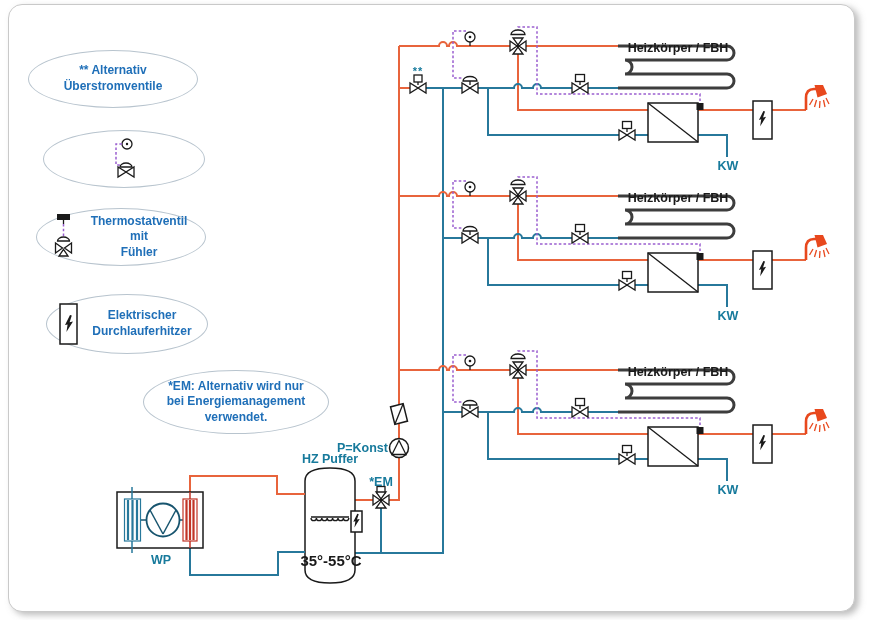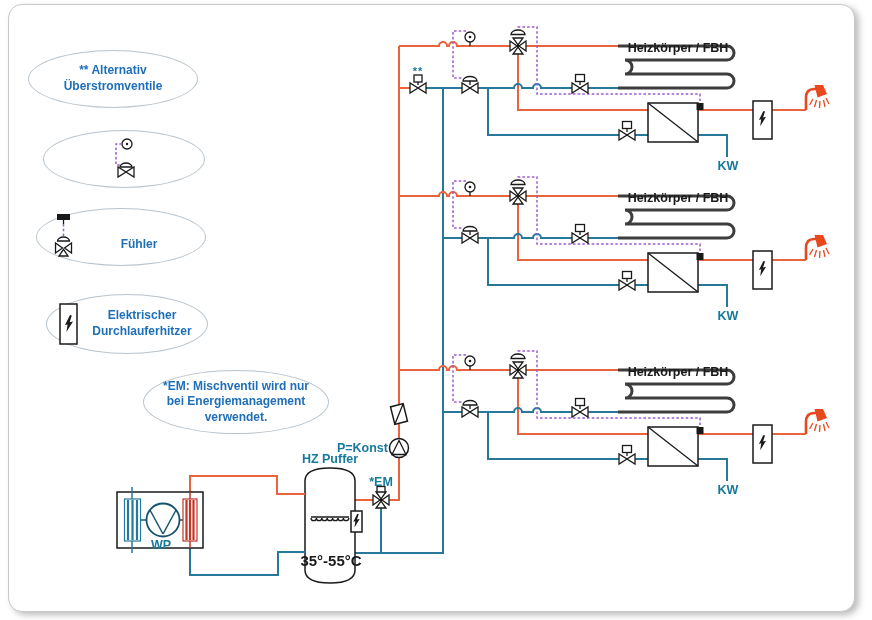--- a/index.html
+++ b/index.html
@@ -225,49 +225,49 @@
   <svg width="30" height="48" viewBox="0 0 30 48">
     <rect class="fillk" x="10" y="1" width="13" height="6"></rect>
     <line class="ln" stroke-width="2" x1="16.5" y1="7" x2="16.5" y2="11"></line>
     <path class="p-ctl" d="M16.5,11 V25"></path>
     <path class="sym" d="M10.5,28 a6,4 0 0 1 12,0 Z"></path>
     <polygon class="sym" points="8.5,30 8.5,40 15.5,35"></polygon>
     <polygon class="sym" points="24.5,30 24.5,40 17.5,35"></polygon>
     <polygon class="sym" points="12,43 21,43 16.5,36.5"></polygon>
   </svg>
   <div class="txt">
-    <br>
+    <span>Thermostatventil mit</span><br>
     <span>Fühler</span>
   </div>
 </div>
 
 <div class="oval" style="left:46px;top:294px;width:162px;height:60px">
   <svg width="24" height="44" viewBox="0 0 24 44">
     <rect class="symw" x="3" y="2" width="17" height="40" stroke-width="2"></rect>
     <use href="#bolt" x="7" y="12" width="10" height="20"></use>
   </svg>
   <div class="txt">
     <span>Elektrischer</span><br>
     <span>Durchlauferhitzer</span>
   </div>
 </div>
 
 <div class="oval" style="left:143px;top:370px;width:186px;height:64px">
   <div class="txt">
-    <span>*EM: Mischventil wird nur</span><br>
+    <span>*EM: Alternativ wird nur</span><br>
     <span>bei Energiemanagement</span><br>
     <span>verwendet.</span>
   </div>
 </div>
 
 <div class="lbl teal" style="left:330px;top:459px">HZ Puffer</div>
 <div class="lbl teal right" style="left:388px;top:448px">P=Konst</div>
 <div class="lbl teal" style="left:381px;top:482px">*EM</div>
 <div class="lbl black small" style="left:331px;top:549px">35°-55°C</div>
-<div class="lbl teal" style="left:161px;top:545px">WP</div>
+<div class="lbl teal" style="left:161px;top:560px">WP</div>
 <div class="lbl teal tiny" style="left:418px;top:71px">**</div>
 
 <div class="lbl black" style="left:678px;top:37px">Heizkörper / FBH</div>
 <div class="lbl black" style="left:678px;top:187px">Heizkörper / FBH</div>
 <div class="lbl black" style="left:678px;top:361px">Heizkörper / FBH</div>
 
 <div class="lbl teal" style="left:728px;top:166px">KW</div>
 <div class="lbl teal" style="left:728px;top:316px">KW</div>
 <div class="lbl teal" style="left:728px;top:490px">KW</div>
 

